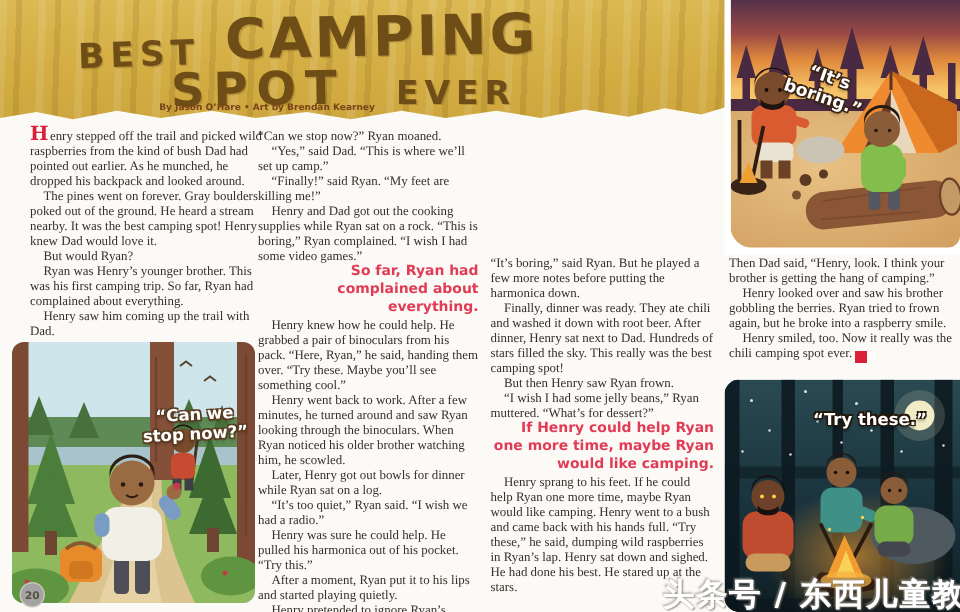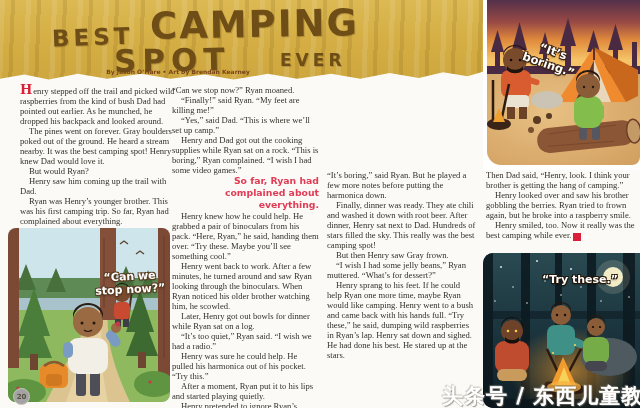--- a/index.html
+++ b/index.html
@@ -9,21 +9,21 @@
   .banner{position:absolute;left:0;top:0;width:487px;height:82px;
     background:
       repeating-linear-gradient(92deg,rgba(255,255,255,.10) 0 5px,rgba(0,0,0,0) 5px 11px,rgba(120,85,20,.16) 11px 15px,rgba(0,0,0,0) 15px 26px),
       linear-gradient(180deg,#dcb953 0%,#d3ac42 60%,#cda63e 100%);
     clip-path:polygon(0 0,100% 0,100% 86%,96% 93%,91% 88%,86% 95%,80% 89%,74% 96%,68% 90%,61% 96%,55% 90%,48% 97%,42% 91%,35% 96%,29% 90%,22% 96%,16% 90%,10% 97%,5% 91%,0 96%);}
   .tword{position:absolute;font-family:"DejaVu Sans",sans-serif;font-weight:800;color:#6e4e16;
          text-shadow:1px 1px 0 rgba(90,60,10,.25);}
   .t-best{left:52px;top:24px;font-size:23px;letter-spacing:4px;transform:rotate(-2deg);}
   .t-camping{left:150px;top:3px;font-size:37px;letter-spacing:2px;transform:rotate(-1deg);}
   .t-spot{left:114px;top:42px;font-size:31px;letter-spacing:6px;transform:rotate(-1deg);}
-  .t-ever{left:280px;top:50px;font-size:17px;letter-spacing:4px;text-align:right;}
+  .t-ever{left:264px;top:50px;font-size:22px;letter-spacing:4px;text-align:right;}
   .byline{position:absolute;left:88px;top:68px;width:180px;text-align:center;
           font-family:"DejaVu Sans",sans-serif;font-size:6px;color:#7a4418;font-weight:700;}
   
   .col{position:absolute;font-size:8.6px;line-height:10px;color:#34302a;text-align:left;}
   .col p{margin:0;text-indent:9px;}
   .col p.first{text-indent:0;}
   .dropcap{font-family:"DejaVu Serif",serif;font-weight:800;font-size:13px;color:#d92038;
            margin-right:1px;line-height:9px;}
   .pullquote{font-family:"DejaVu Sans",sans-serif;font-weight:700;font-size:9.3px;line-height:12px;
              color:#e23b56;text-align:right;margin:6px 2px;text-indent:0 !important;}
@@ -153,51 +153,52 @@
         </g>
       </svg>
       <div class="bubble bub-sunset">“It’s boring.”</div>
     </div>
   </div>
 
   <div class="col c1">
     <p class="first"><span class="dropcap">H</span><span>enry stepped off the trail and picked wild raspberries from the kind of bush Dad had pointed out earlier. As he munched, he dropped his backpack and looked around.</span></p>
     <p>The pines went on forever. Gray boulders poked out of the ground. He heard a stream nearby. It was the best camping spot! Henry knew Dad would love it.</p>
     <p>But would Ryan?</p>
+    <p>Ryan was Henry’s younger brother. This was his first camping trip. So far, Ryan had complained about everything.</p>
     <p>Henry saw him coming up the trail with Dad.</p>
-    <p>Ryan was Henry’s younger brother. This was his first camping trip. So far, Ryan had complained about everything.</p>
   </div>
 
   <div class="col c2">
     <p class="first">“Can we stop now?” Ryan moaned.</p>
+    <p>“Yes,” said Dad. “This is where we’ll set up camp.”</p>
     <p>“Finally!” said Ryan. “My feet are killing me!”</p>
-    <p>“Yes,” said Dad. “This is where we’ll set up camp.”</p>
     <p>Henry and Dad got out the cooking supplies while Ryan sat on a rock. “This is boring,” Ryan complained. “I wish I had some video games.”</p>
     <p class="pullquote">So far, Ryan had complained about everything.</p>
     <p>Henry knew how he could help. He grabbed a pair of binoculars from his pack. “Here, Ryan,” he said, handing them over. “Try these. Maybe you’ll see something cool.”</p>
     <p>Henry went back to work. After a few minutes, he turned around and saw Ryan looking through the binoculars. When Ryan noticed his older brother watching him, he scowled.</p>
     <p>Later, Henry got out bowls for dinner while Ryan sat on a log.</p>
     <p>“It’s too quiet,” Ryan said. “I wish we had a radio.”</p>
     <p>Henry was sure he could help. He pulled his harmonica out of his pocket. “Try this.”</p>
     <p>After a moment, Ryan put it to his lips and started playing quietly.</p>
     <p>Henry pretended to ignore Ryan’s playing at first, then he said, “Fun, right?”</p>
   </div>
 
   <div class="col c3">
     <p class="first">“It’s boring,” said Ryan. But he played a few more notes before putting the harmonica down.</p>
     <p>Finally, dinner was ready. They ate chili and washed it down with root beer. After dinner, Henry sat next to Dad. Hundreds of stars filled the sky. This really was the best camping spot!</p>
-    <p>But then Henry saw Gray frown.</p>
+    <p>But then Henry saw Ryan frown.</p>
     <p>“I wish I had some jelly beans,” Ryan muttered. “What’s for dessert?”</p>
+    <p class="pullquote">If Henry could help Ryan one more time, maybe Ryan would like camping.</p>
     <p>Henry sprang to his feet. If he could help Ryan one more time, maybe Ryan would like camping. Henry went to a bush and came back with his hands full. “Try these,” he said, dumping wild raspberries in Ryan’s lap. Henry sat down and sighed. He had done his best. He stared up at the stars.</p>
   </div>
 
   <div class="col c4">
     <p class="first">Then Dad said, “Henry, look. I think your brother is getting the hang of camping.”</p>
     <p>Henry looked over and saw his brother gobbling the berries. Ryan tried to frown again, but he broke into a raspberry smile.</p>
-    <p><span>Henry smiled, too. Now it really was the best camping while ever.</span><span class="endmark">H</span></p>
+    <p><span>Henry smiled, too. Now it really was the chili camping spot ever.</span><span class="endmark">H</span></p>
   </div>
 
   <div class="illus il-forest">
     <svg width="162" height="174" viewBox="0 0 162 174">
       <rect width="162" height="174" fill="#cfe5ec"></rect>
       <rect y="50" width="162" height="26" fill="#5d8a55"></rect>
       <g fill="#47703c">
         <polygon points="18,36 8,62 28,62"></polygon>
           <polygon points="48,40 38,64 58,64"></polygon>
         <polygon points="118,38 108,62 128,62"></polygon>

